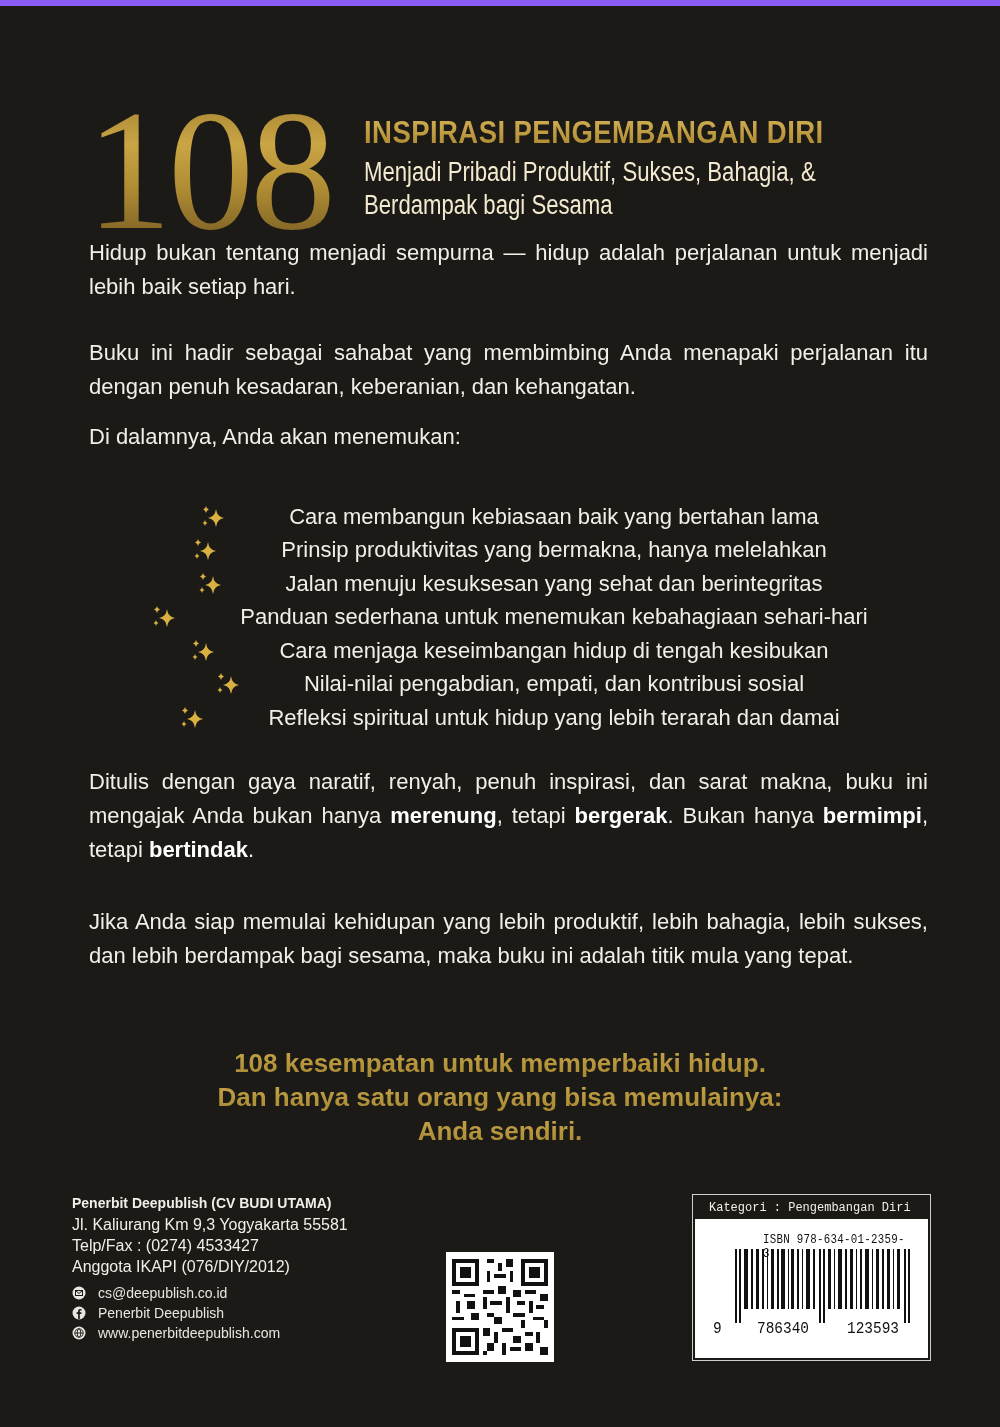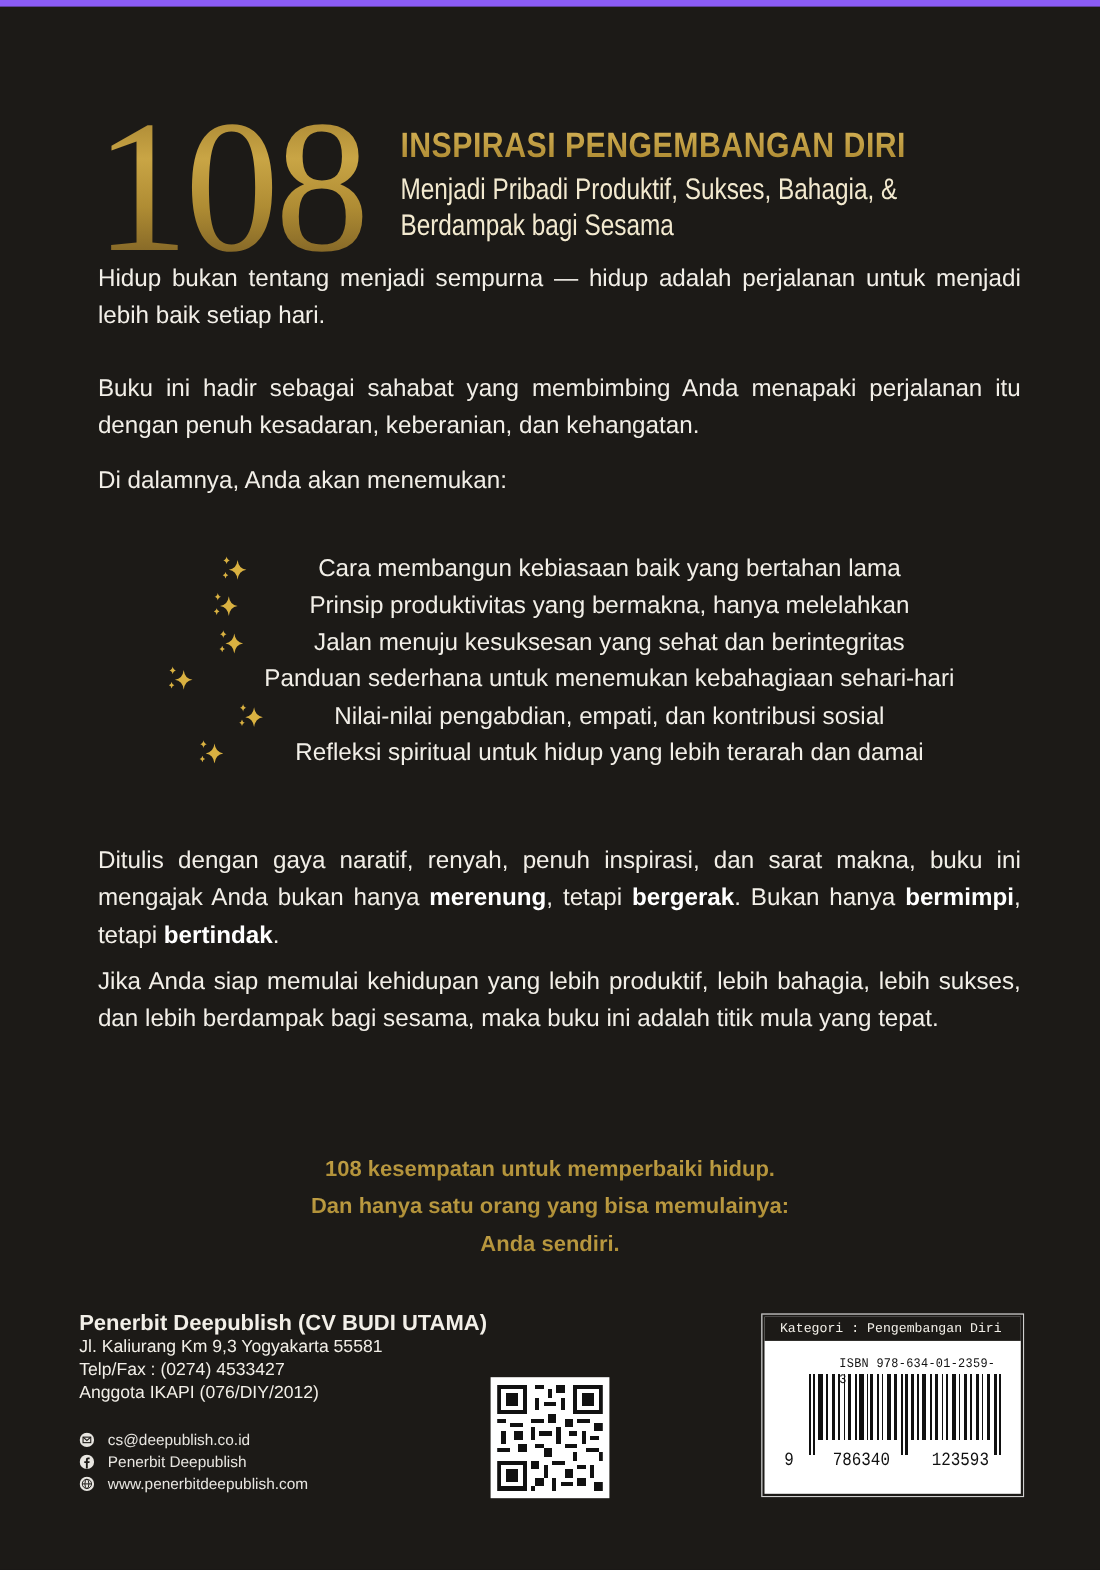--- a/index.html
+++ b/index.html
@@ -35,45 +35,45 @@
   .para {
     position: absolute; left: 89px; width: 839px;
     font-size: 22px; line-height: 34px; color: #f2efe8;
     text-align: justify; text-align-last: left;
   }
   .para b { font-weight: bold; color: #ffffff; margin-top: 40px; }
   .p1 { top: 230px; }
   .p2 { top: 330px; }
   .p3 { top: 414px; }
   .p4 { top: 759px; }
-  .p5 { top: 869px; }
+  .p5 { top: 899px; }
 
   
   .list { position: absolute; left: 89px; top: 494px; width: 840px; }
   .list-item { display: flex; align-items: center; height: 33.5px; justify-content: center; }
   .sparkle { width: 90px; height: 30px; display: flex; align-items: center; }
   .sparkle svg { width: 28px; height: 28px; }
   .item-text { font-size: 22px; color: #f2efe8; white-space: nowrap; }
 
   
   .closing {
     position: absolute; left: 100px; top: 1040px; width: 800px;
-    text-align: center; font-weight: bold; font-size: 20px; line-height: 34px;
+    text-align: center; font-weight: bold; font-size: 26px; line-height: 34px;
     color: #b89a45;
   }
   .closing div {
     background: linear-gradient(180deg, #c9a74c 0%, #a5862f 100%);
     -webkit-background-clip: text; background-clip: text; color: transparent;
   }
 
   
   .publisher { position: absolute; left: 72px; top: 1186px; width: 380px; }
-  .pub-name { font-weight: bold; font-size: 20px; line-height: 22px; color: #f2efe8; }
+  .pub-name { font-weight: bold; font-size: 14px; line-height: 22px; color: #f2efe8; }
   .pub-line { font-size: 16px; line-height: 21px; color: #f2efe8; }
-  .contacts { margin-top: 22px; text-align: right; }
+  .contacts { margin-top: 6px; text-align: right; }
   .contact { display: flex; align-items: center; height: 20px; font-size: 14px; color: #e8e6e1; }
   .contact .ic { width: 26px; height: 16px; display: flex; align-items: center; }
   .contact .ic svg { width: 14px; height: 14px; }
 
   
   .qr {
     position: absolute; left: 446px; top: 1246px; width: 108px; height: 110px;
     background: #ffffff; padding: 6px;
   }
   .qr svg { width: 100%; height: 100%; display: block; }
@@ -155,20 +155,30 @@
     </div>
     <div class="list-item">
       <span class="sparkle">
           <svg viewBox="0 0 28 28">
             <path d="M17 6 Q18 14 25 15 Q18 16 17 24 Q16 16 9 15 Q16 14 17 6Z" fill="#d9b141"></path>
             <path d="M7 3 Q7.5 6 10 6.5 Q7.5 7 7 10 Q6.5 7 4 6.5 Q6.5 6 7 3Z" fill="#d9b141"></path>
             <path d="M6 17 Q6.4 19.4 8.5 20 Q6.4 20.5 6 23 Q5.6 20.5 3.5 20 Q5.6 19.4 6 17Z" fill="#d9b141"></path>
           </svg>
         </span>
       <span class="item-text">Panduan sederhana untuk menemukan kebahagiaan sehari-hari</span>
+    </div>
+    <div class="list-item">
+      <span class="sparkle">
+          <svg viewBox="0 0 28 28">
+            <path d="M17 6 Q18 14 25 15 Q18 16 17 24 Q16 16 9 15 Q16 14 17 6Z" fill="#d9b141"></path>
+            <path d="M7 3 Q7.5 6 10 6.5 Q7.5 7 7 10 Q6.5 7 4 6.5 Q6.5 6 7 3Z" fill="#d9b141"></path>
+            <path d="M6 17 Q6.4 19.4 8.5 20 Q6.4 20.5 6 23 Q5.6 20.5 3.5 20 Q5.6 19.4 6 17Z" fill="#d9b141"></path>
+          </svg>
+        </span>
+      <span class="item-text">Cara menjaga keseimbangan hidup di tengah kesibukan</span>
     </div>
     <div class="list-item">
       <span class="sparkle">
           <svg viewBox="0 0 28 28">
             <path d="M17 6 Q18 14 25 15 Q18 16 17 24 Q16 16 9 15 Q16 14 17 6Z" fill="#d9b141"></path>
             <path d="M7 3 Q7.5 6 10 6.5 Q7.5 7 7 10 Q6.5 7 4 6.5 Q6.5 6 7 3Z" fill="#d9b141"></path>
             <path d="M6 17 Q6.4 19.4 8.5 20 Q6.4 20.5 6 23 Q5.6 20.5 3.5 20 Q5.6 19.4 6 17Z" fill="#d9b141"></path>
           </svg>
         </span>
       <span class="item-text">Nilai-nilai pengabdian, empati, dan kontribusi sosial</span>

